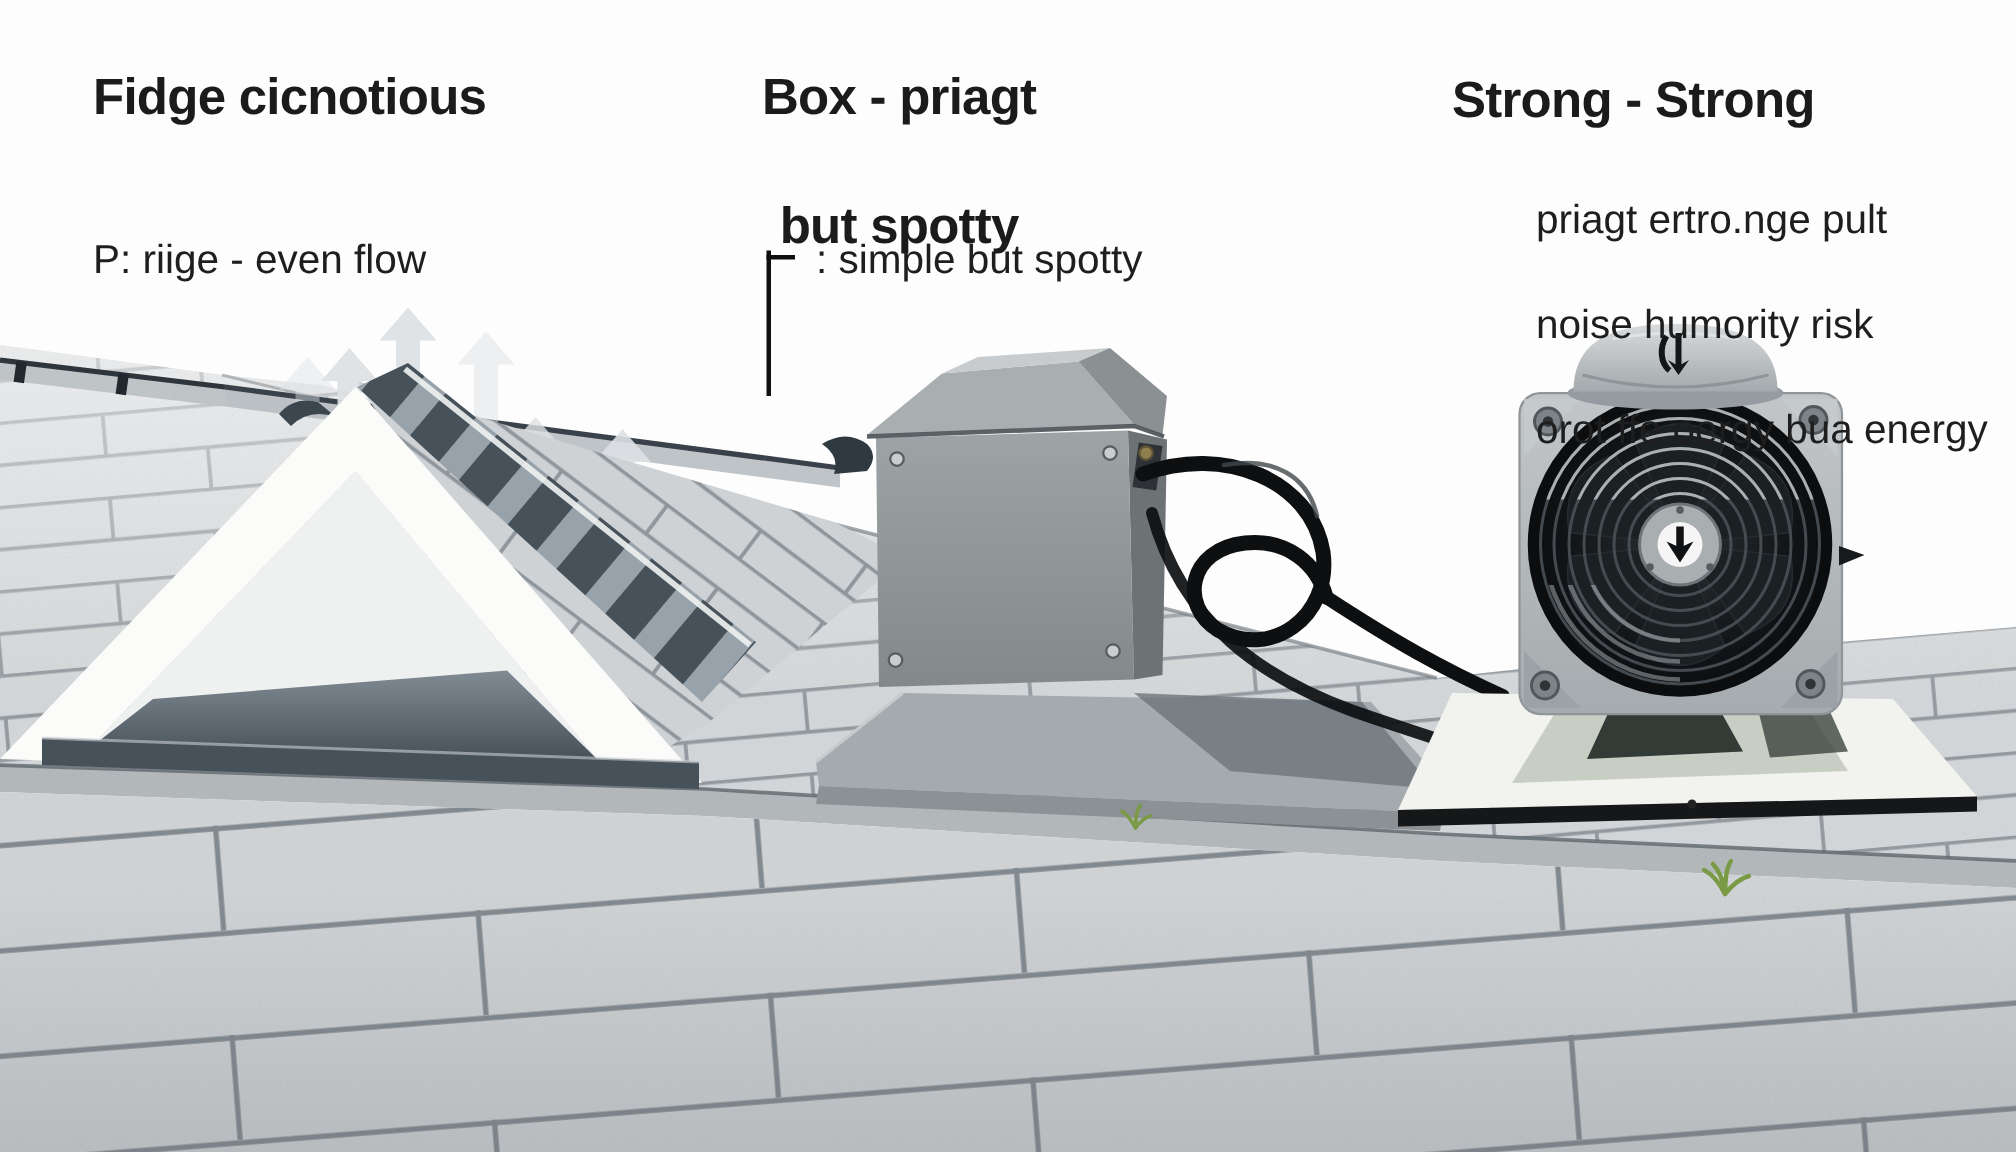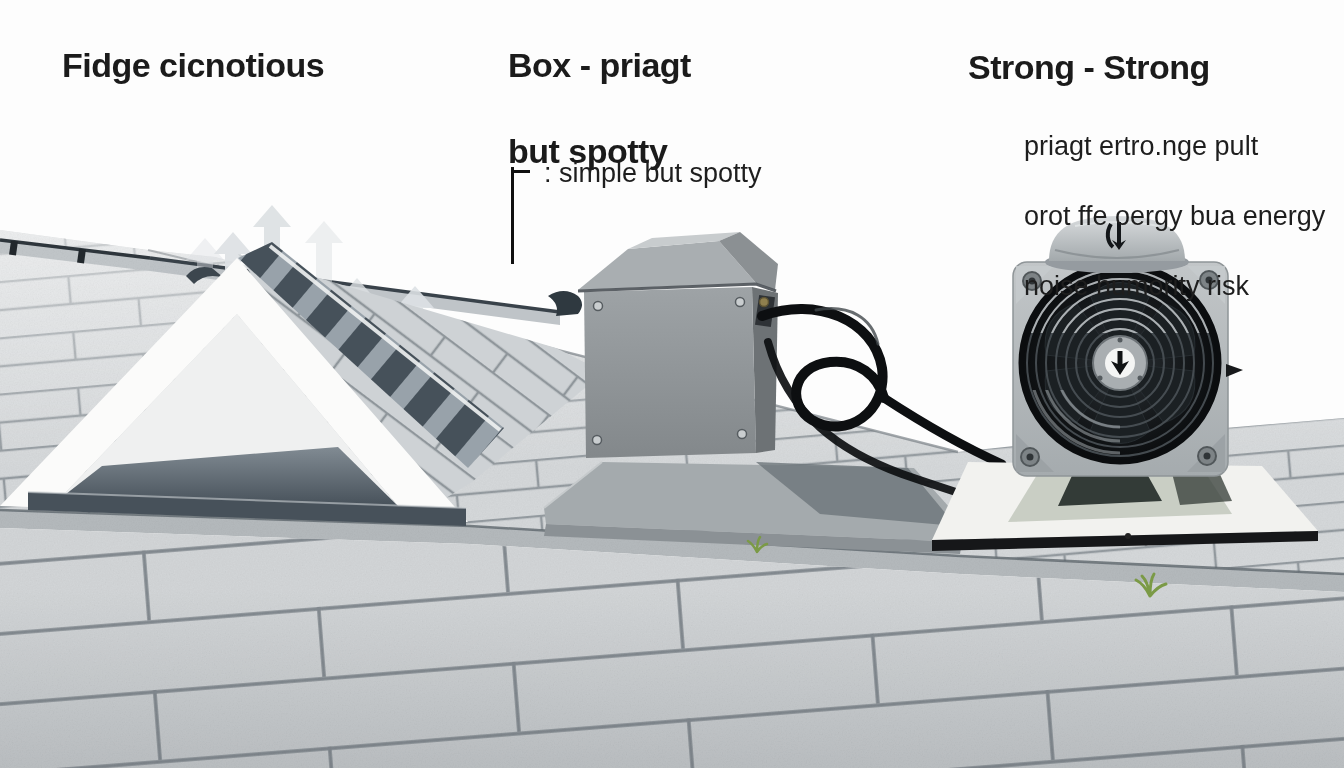--- a/index.html
+++ b/index.html
@@ -9,21 +9,21 @@
   }
   html,body{margin:0;padding:0;background:#e8e8e8;}
   .stage{
     position:relative;width:1344px;height:768px;overflow:hidden;
     background:var(--sky);
     font-family:"Liberation Sans","DejaVu Sans",sans-serif;
   }
   .scene{position:absolute;left:0;top:0;}
   .label-title{
     position:absolute;font-size:34px;font-weight:bold;line-height:43px;
-    letter-spacing:-0.5px;color:var(--text);white-space:pre-line;
+    letter-spacing:-0.5px;color:var(--text);white-space:pre-line;text-align:center;
   }
   .label-note{
     position:absolute;font-size:27px;font-weight:400;line-height:35px;
     color:#1e1e1e;white-space:pre-line;
   }
   .leader-v{position:absolute;left:511px;top:167px;width:3px;height:97px;background:#101010;}
   .leader-stub{position:absolute;left:511px;top:170px;width:19px;height:3px;background:#101010;}
 </style>
 </head>
 <body>
@@ -276,28 +276,29 @@
   </g>
 
   <g style="stroke:var(--weed-green)" fill="none" stroke-width="3" stroke-linecap="round">
     <path d="M1150,596 q-6,-12 -14,-16 M1150,596 q0,-16 4,-22 M1150,596 q8,-10 16,-12 M1150,596 q-2,-14 -8,-20"></path>
     <path d="M757,552 q-4,-8 -9,-11 M757,552 q0,-11 3,-15 M757,552 q5,-7 10,-8" stroke-width="2.5"></path>
   </g>
 </svg>
 
 <div class="label-title" style="left:62px;top:44px"><span>Fidge cicnotious</span><br>
 </div>
+<div class="label-note" style="left:62px;top:156px">P: riige - even flow</div>
 
 <div class="label-title" style="left:508px;top:44px"><span>Box - priagt</span><br>
   <span>but spotty</span>
 </div>
 <div class="leader-v"></div>
 <div class="leader-stub"></div>
 <div class="label-note" style="left:544px;top:156px">: simple but spotty</div>
 
 <div class="label-title" style="left:968px;top:46px">Strong - Strong</div>
 <div class="label-note" style="left:1024px;top:94px">
   <div>priagt ertro.nge pult</div>
+  <div>noise humority risk</div>
   <div>orot ffe oergy bua energy</div>
-  <div>noise humority risk</div>
 </div>
 
 </div>
 
 </body></html>

